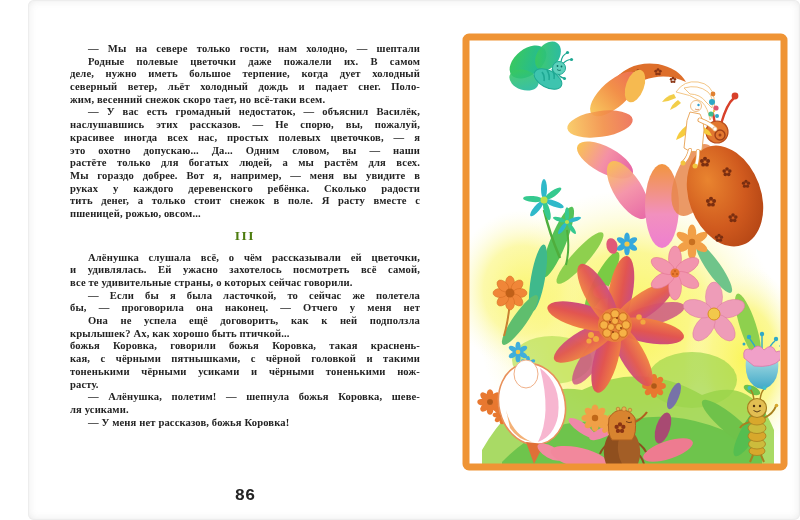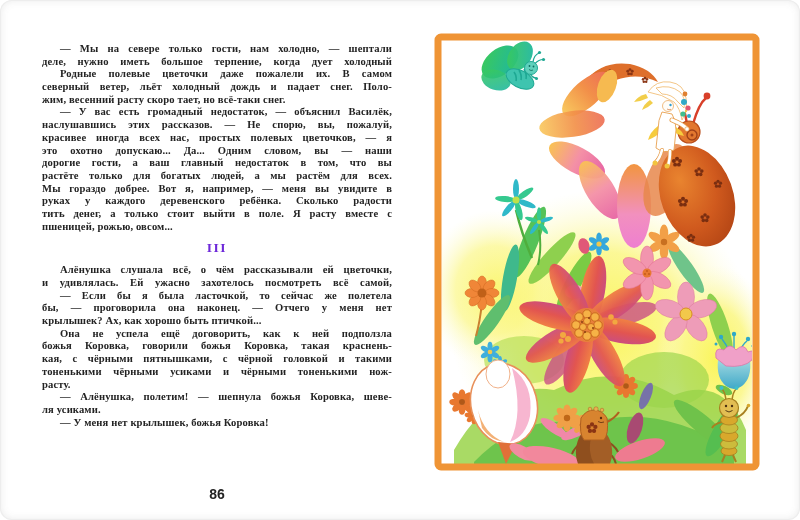--- a/index.html
+++ b/index.html
@@ -1,73 +1,74 @@
 <!DOCTYPE html>
 <html><head>
 <meta charset="utf-8">
 <style>
   html, body { margin:0; padding:0; width:800px; height:520px; background:#ffffff; overflow:hidden; }
   .page {
-    position:absolute; inset:0; background:#ffffff; border-radius:12px;
+    position:absolute; inset:0; background:#ffffff; border-radius:6px;
     box-shadow: inset 0 0 0 1px #ededed, inset 0 0 9px rgba(110,110,110,0.16);
     font-family:"Liberation Serif", serif;
+    margin-left:28px;
   }
   .text-column { position:absolute; left:42px; top:43px; width:350px; color:#232323; }
   .line {
     height:12.7px; line-height:12.6px; font-size:10.6px; font-weight:bold;
     letter-spacing:0.012em; white-space:normal; overflow:visible;
   }
   .line.j { text-align:justify; text-align-last:justify; }
   .line.first { text-indent:18px; }
   .section-heading {
     height:15px; line-height:15px; margin:7px 0 9px; text-align:center;
-    font-size:13.5px; font-weight:bold; letter-spacing:1.5px; color:#6d28d9;
+    font-size:13.5px; font-weight:bold; letter-spacing:1.5px; color:#4d7c0f;
   }
   .page-number {
     position:absolute; left:42px; top:486px; width:350px; text-align:center;
-    font-size:14px; font-weight:bold; color:#232323;
-    font-family:Liberation Sans, sans-serif;
+    font-size:17px; font-weight:bold; color:#232323;
+    font-family:Liberation Mono, monospace;
   }
   .illustration { position:absolute; left:434px; top:30px; width:326px; height:444px; }
 </style>
 </head>
 <body>
 
 <div class="page">
 
   <div class="text-column">
       <div class="line first j">— Мы на севере только гости, нам холодно, — шептали</div>
+      <div class="line first j">Родные полевые цветочки даже пожалели их. В самом</div>
       <div class="line j">деле, нужно иметь большое терпение, когда дует холодный</div>
-      <div class="line first j">Родные полевые цветочки даже пожалели их. В самом</div>
       <div class="line j">северный ветер, льёт холодный дождь и падает снег. Поло-</div>
-      <div class="line">жим, весенний расту скоро тает, но всё-таки снег.</div>
+      <div class="line">жим, весенний снежок скоро тает, но всё-таки всем.</div>
       <div class="line first j">— У вас есть громадный недостаток, — объяснил Василёк,</div>
       <div class="line j">наслушавшись этих рассказов. — Не спорю, вы, пожалуй,</div>
       <div class="line j">красивее иногда всех нас, простых полевых цветочков, — я</div>
       <div class="line j">это охотно допускаю... Да... Одним словом, вы — наши</div>
-      <div class="line j">дорогие гости, а ваш главный недостаток в том, что вы</div>
       <div class="line j">растёте только для богатых людей, а мы растём для всех.</div>
       <div class="line j">Мы гораздо добрее. Вот я, например, — меня вы увидите в</div>
       <div class="line j">руках у каждого деревенского ребёнка. Сколько радости</div>
-      <div class="line j">тить денег, а только стоит выйти в поле. Я расту вместе с</div>
+      <div class="line j">тить денег, а только стоит снежок в поле. Я расту вместе с</div>
       <div class="line">пшеницей, рожью, овсом...</div>
       <div class="section-heading">III</div>
       <div class="line first j">Алёнушка слушала всё, о чём рассказывали ей цветочки,</div>
       <div class="line j">и удивлялась. Ей ужасно захотелось посмотреть всё самой,</div>
+      <div class="line">все те удивительные страны, о которых сейчас говорили.</div>
       <div class="line first j">— Если бы я была ласточкой, то сейчас же полетела</div>
       <div class="line j">бы, — проговорила она наконец. — Отчего у меня нет</div>
+      <div class="line first j">Она не успела ещё договорить, как к ней подползла</div>
       <div class="line">крылышек? Ах, как хорошо быть птичкой...</div>
-      <div class="line first j">Она не успела ещё договорить, как к ней подползла</div>
       <div class="line j">божья Коровка, говорили божья Коровка, такая краснень-</div>
       <div class="line j">кая, с чёрными пятнышками, с чёрной головкой и такими</div>
       <div class="line j">тоненькими чёрными усиками и чёрными тоненькими нож-</div>
       <div class="line">расту.</div>
       <div class="line first j">— Алёнушка, полетим! — шепнула божья Коровка, шеве-</div>
       <div class="line">ля усиками.</div>
-      <div class="line first">— У меня нет крылышек, божья Коровка!</div>
+      <div class="line first">— У меня нет рассказов, божья Коровка!</div>
     </div>
 
   <div class="page-number">86</div>
 
   <svg class="illustration" viewBox="0 0 326 444" xmlns="http://www.w3.org/2000/svg">
     <defs>
       <radialGradient id="glow" cx="50%" cy="50%" r="50%">
         <stop offset="0%" stop-color="#FAF55C"></stop>
         <stop offset="55%" stop-color="#FBF78A" stop-opacity="0.9"></stop>
         <stop offset="100%" stop-color="#FDFBD4" stop-opacity="0"></stop>

